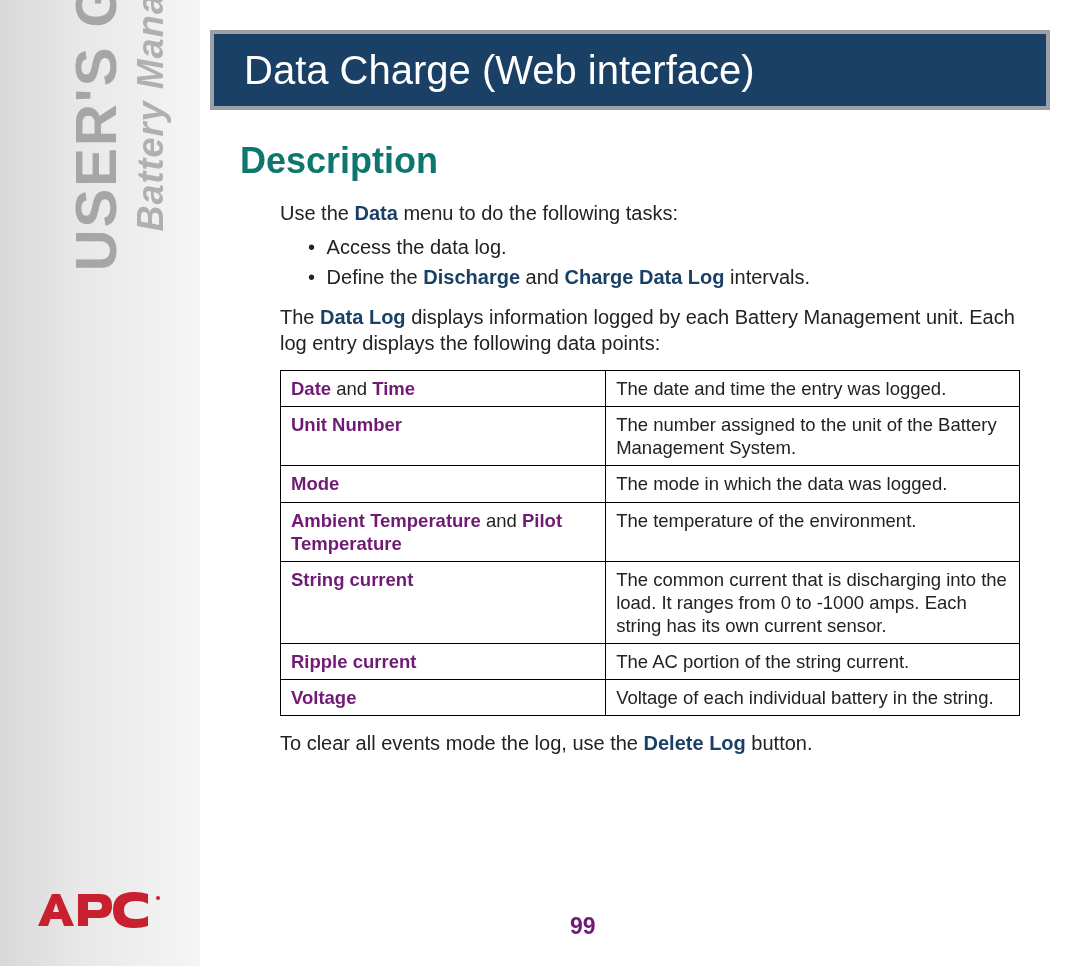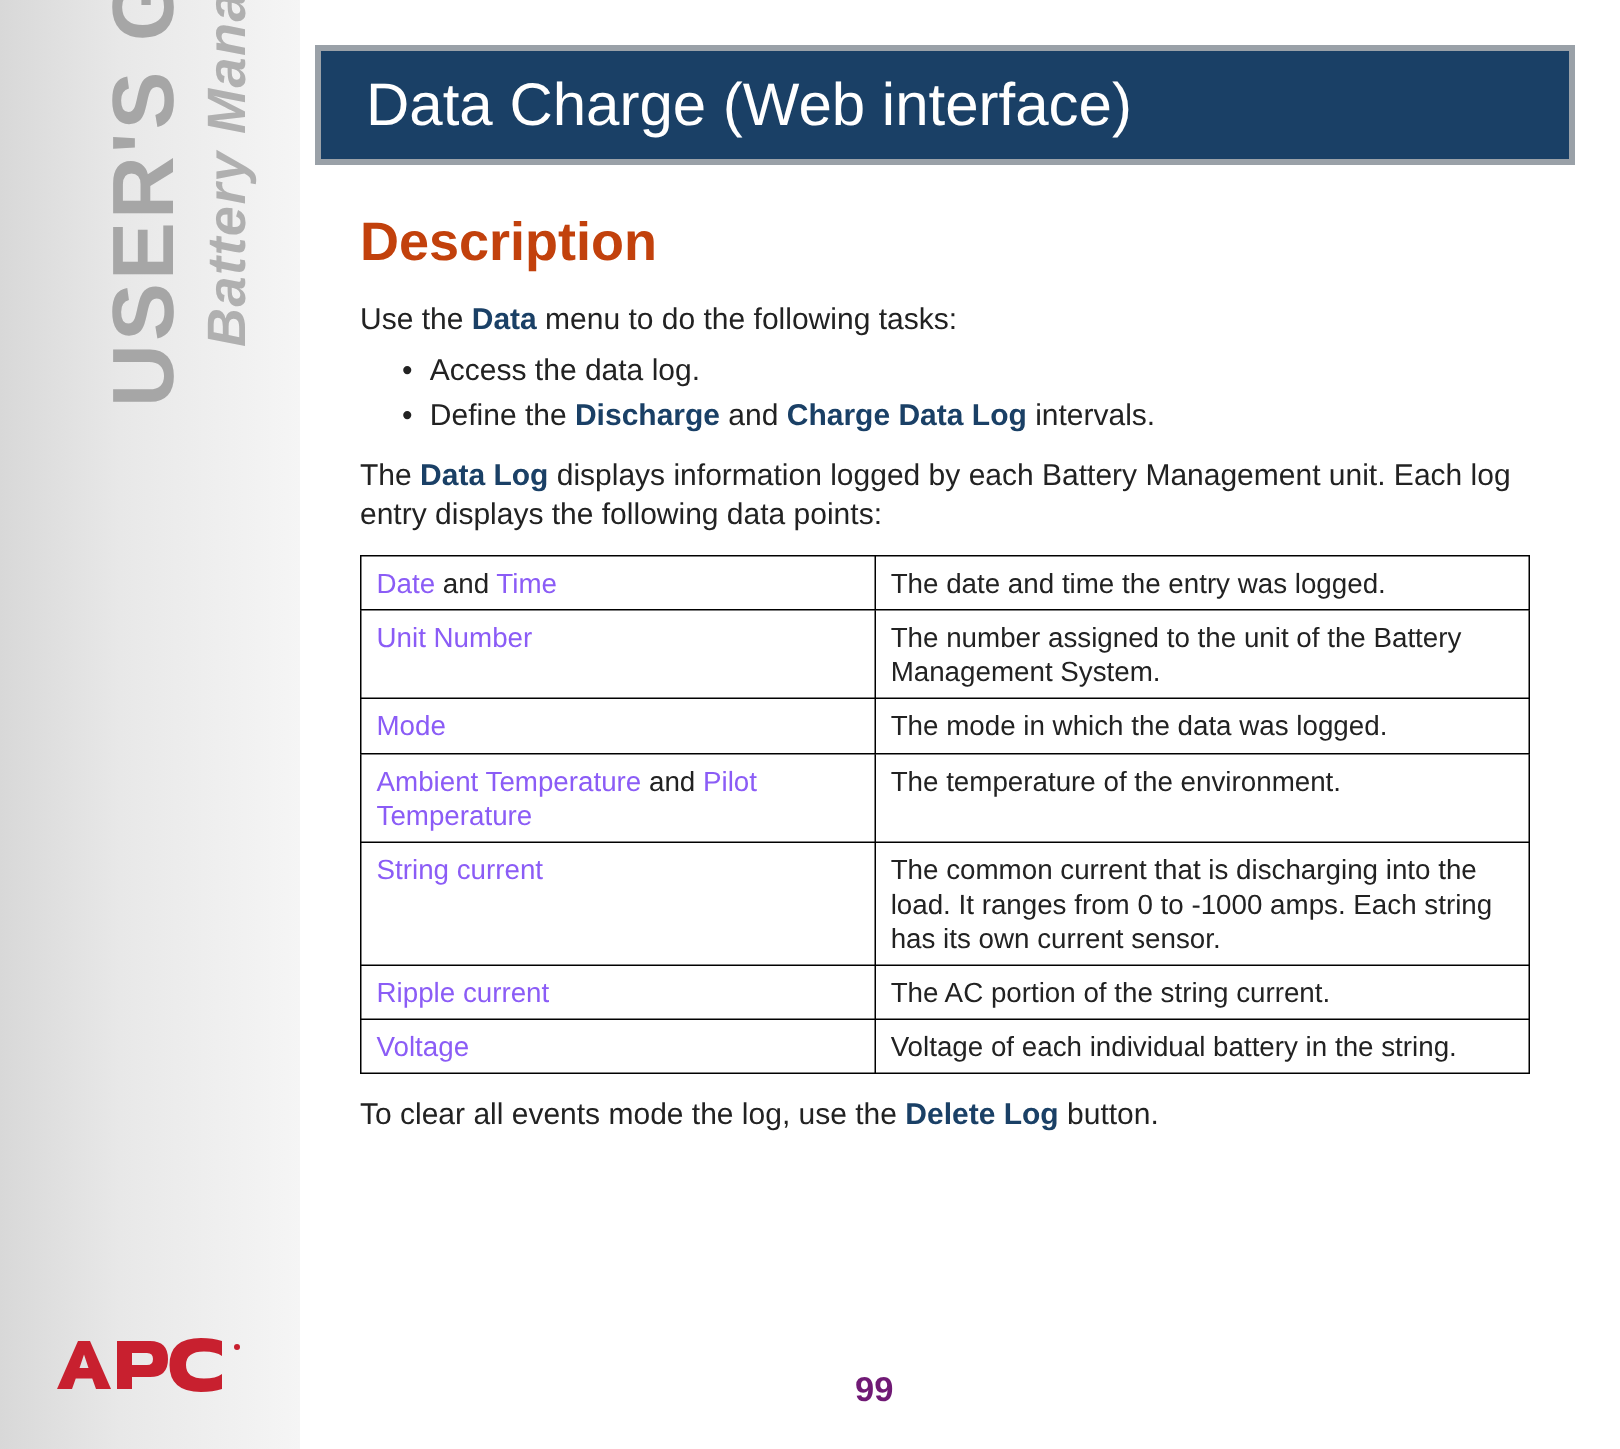--- a/index.html
+++ b/index.html
@@ -74,51 +74,52 @@
     margin: 0;
     font-family: "Trebuchet MS", "Lucida Sans", sans-serif;
   }
   .content {
     position: absolute;
     left: 240px;
     top: 130px;
     right: 50px;
   }
   .section-heading {
-    color: #c2410c;
+    color: #0f766e;
     font-size: 36px;
     font-weight: bold;
     margin: 10px 0 18px 0;
     font-family: "Trebuchet MS", "Lucida Sans", sans-serif;
   }
   .body-text {
     font-size: 20px;
     color: #222;
     line-height: 1.3;
+    margin-left: 40px;
     margin-right: 10px;
   }
   .body-text p { margin: 8px 0; }
   .body-text ul { margin: 6px 0 14px 0; padding-left: 46px; list-style: none; }
   .body-text ul li::before { content: "• "; margin-left: -18px; margin-right: 6px; }
   .body-text ul li { margin: 4px 0; }
   .bold-navy { color: #1a4066; font-weight: bold; }
   table.data-points {
     border-collapse: collapse;
     width: 100%;
     margin: 14px 0;
     font-size: 18.5px;
   }
   table.data-points td {
     border: 1px solid #000;
     padding: 6px 10px;
     vertical-align: top;
     line-height: 1.25;
   }
   table.data-points td.term { width: 44%; }
-  .term-bold { color: #8b5cf6; font-weight: normal; }
+  .term-bold { color: #701a75; font-weight: bold; }
   .pagenum {
     position: absolute;
     bottom: 26px;
     left: 50%;
     transform: translateX(30px);
     color: #701a75;
     font-weight: bold;
     font-size: 23px;
   }
 </style>

